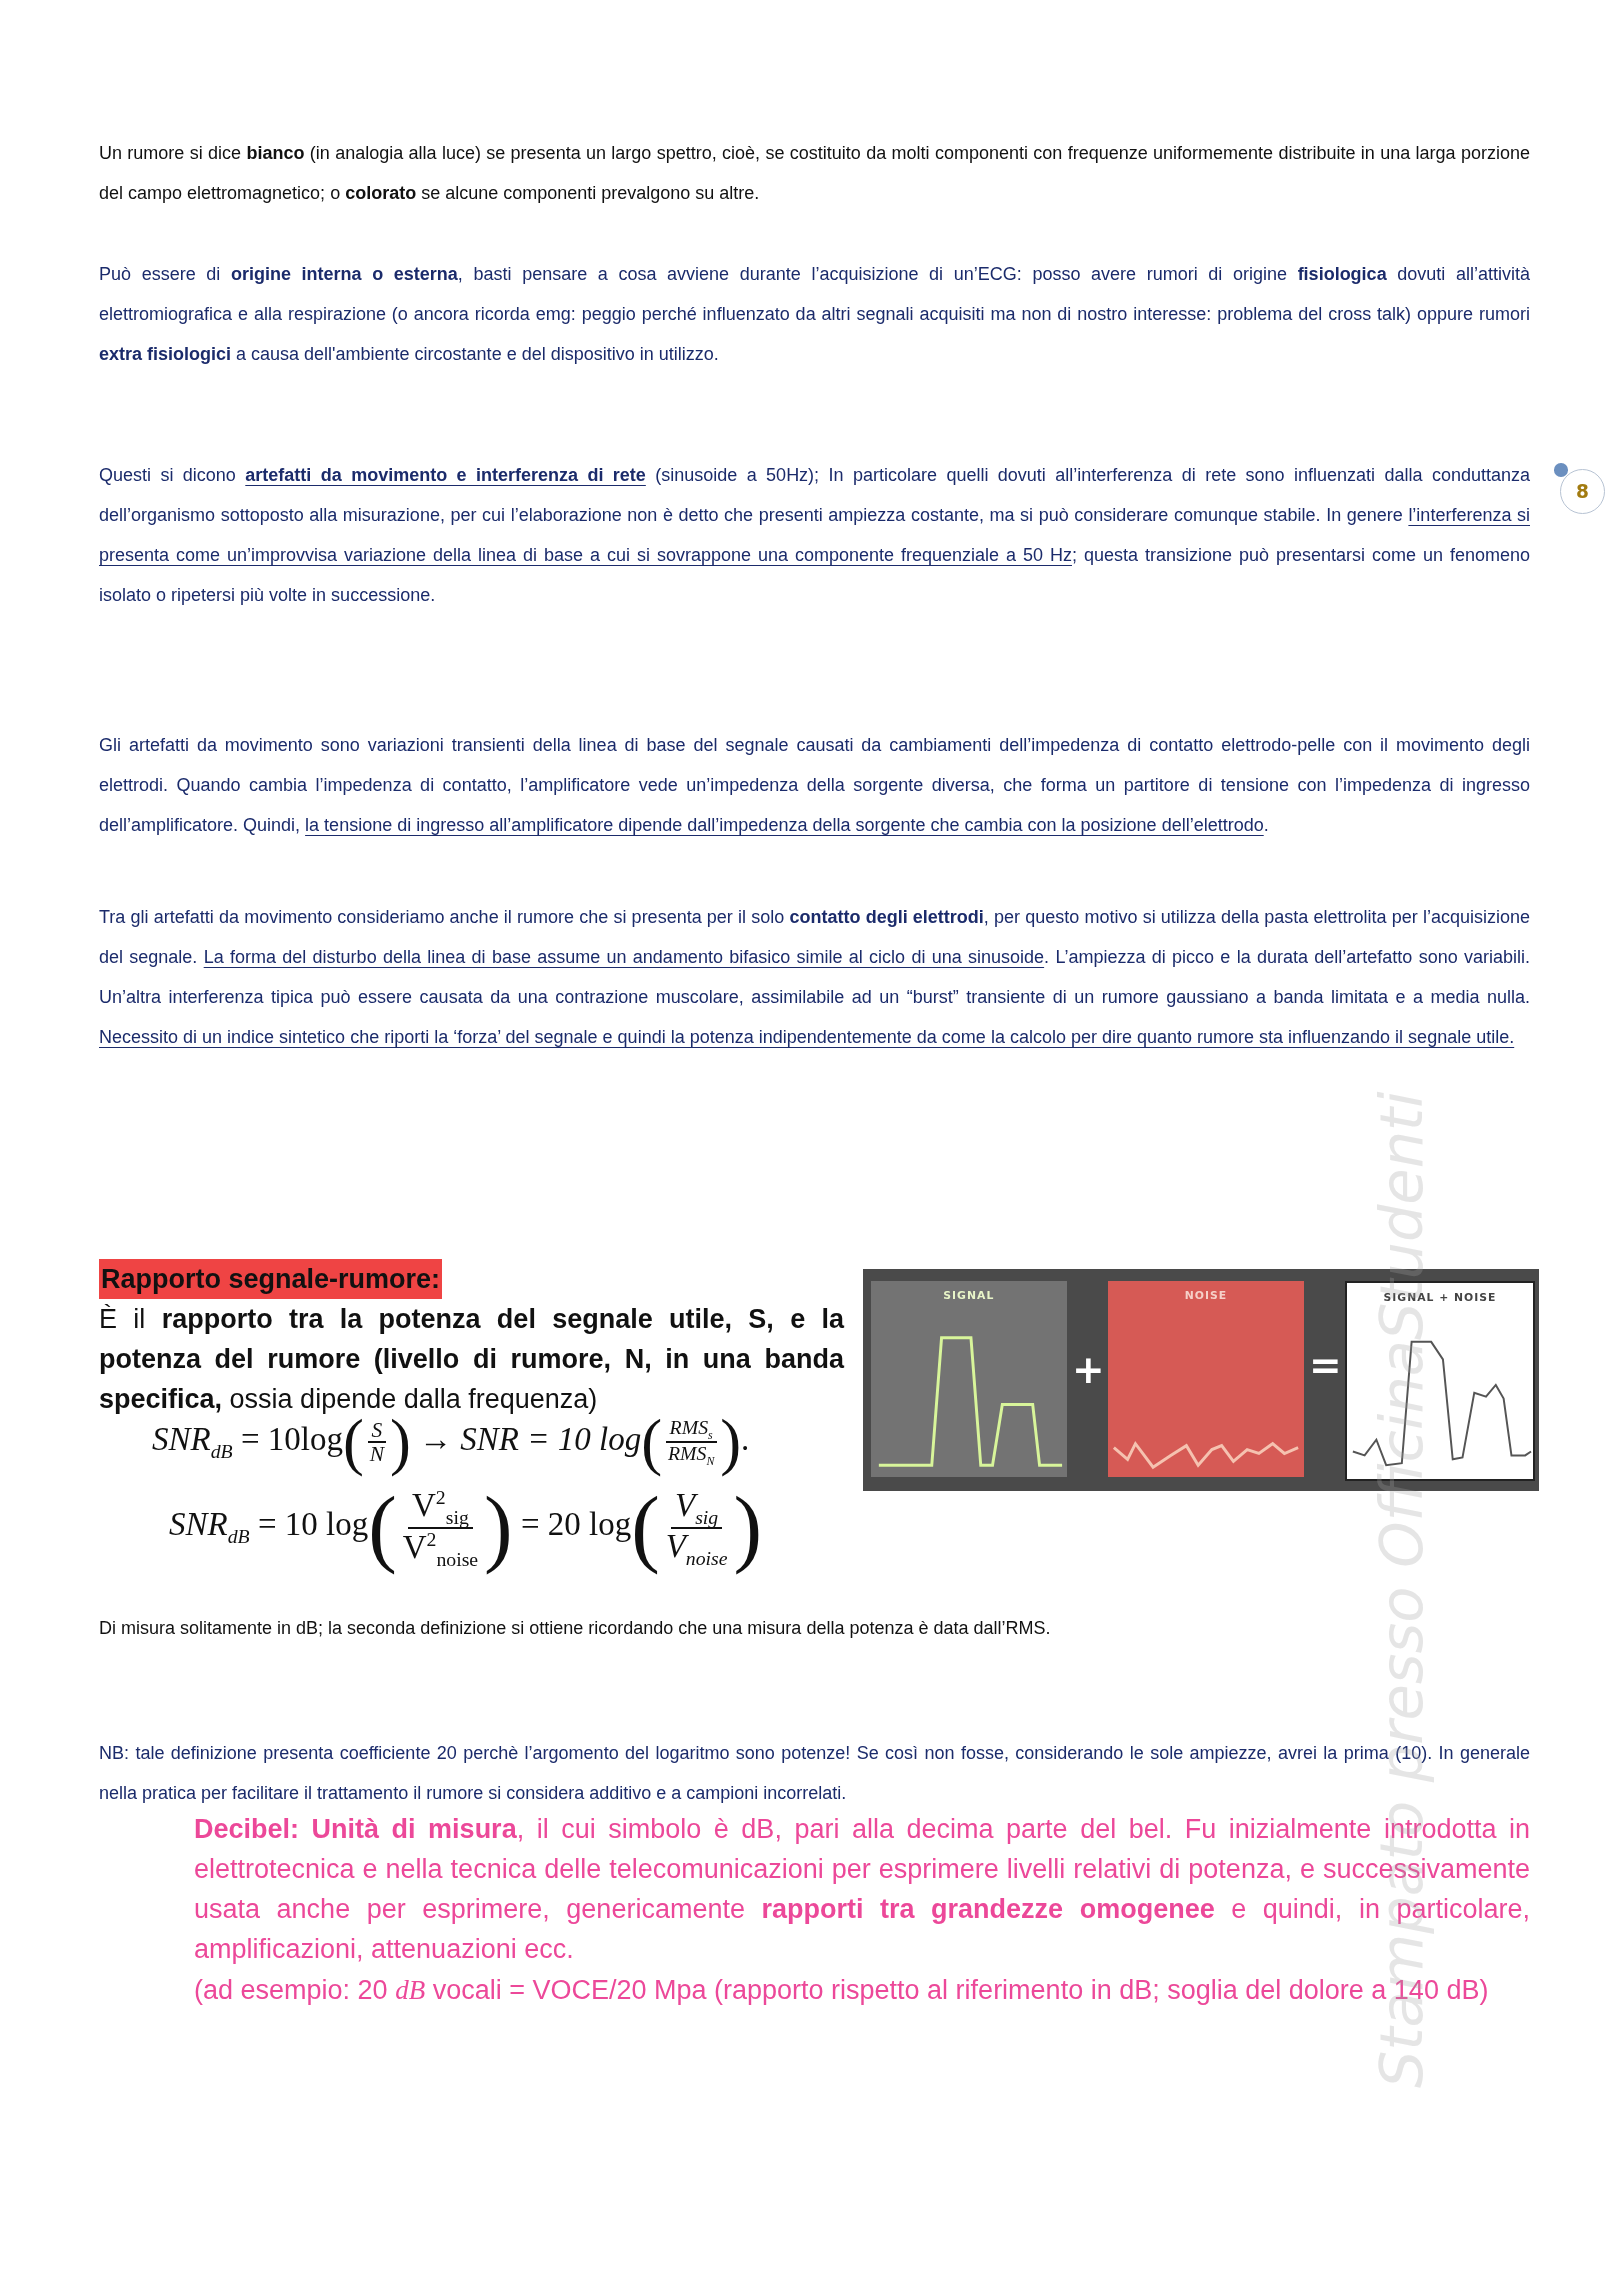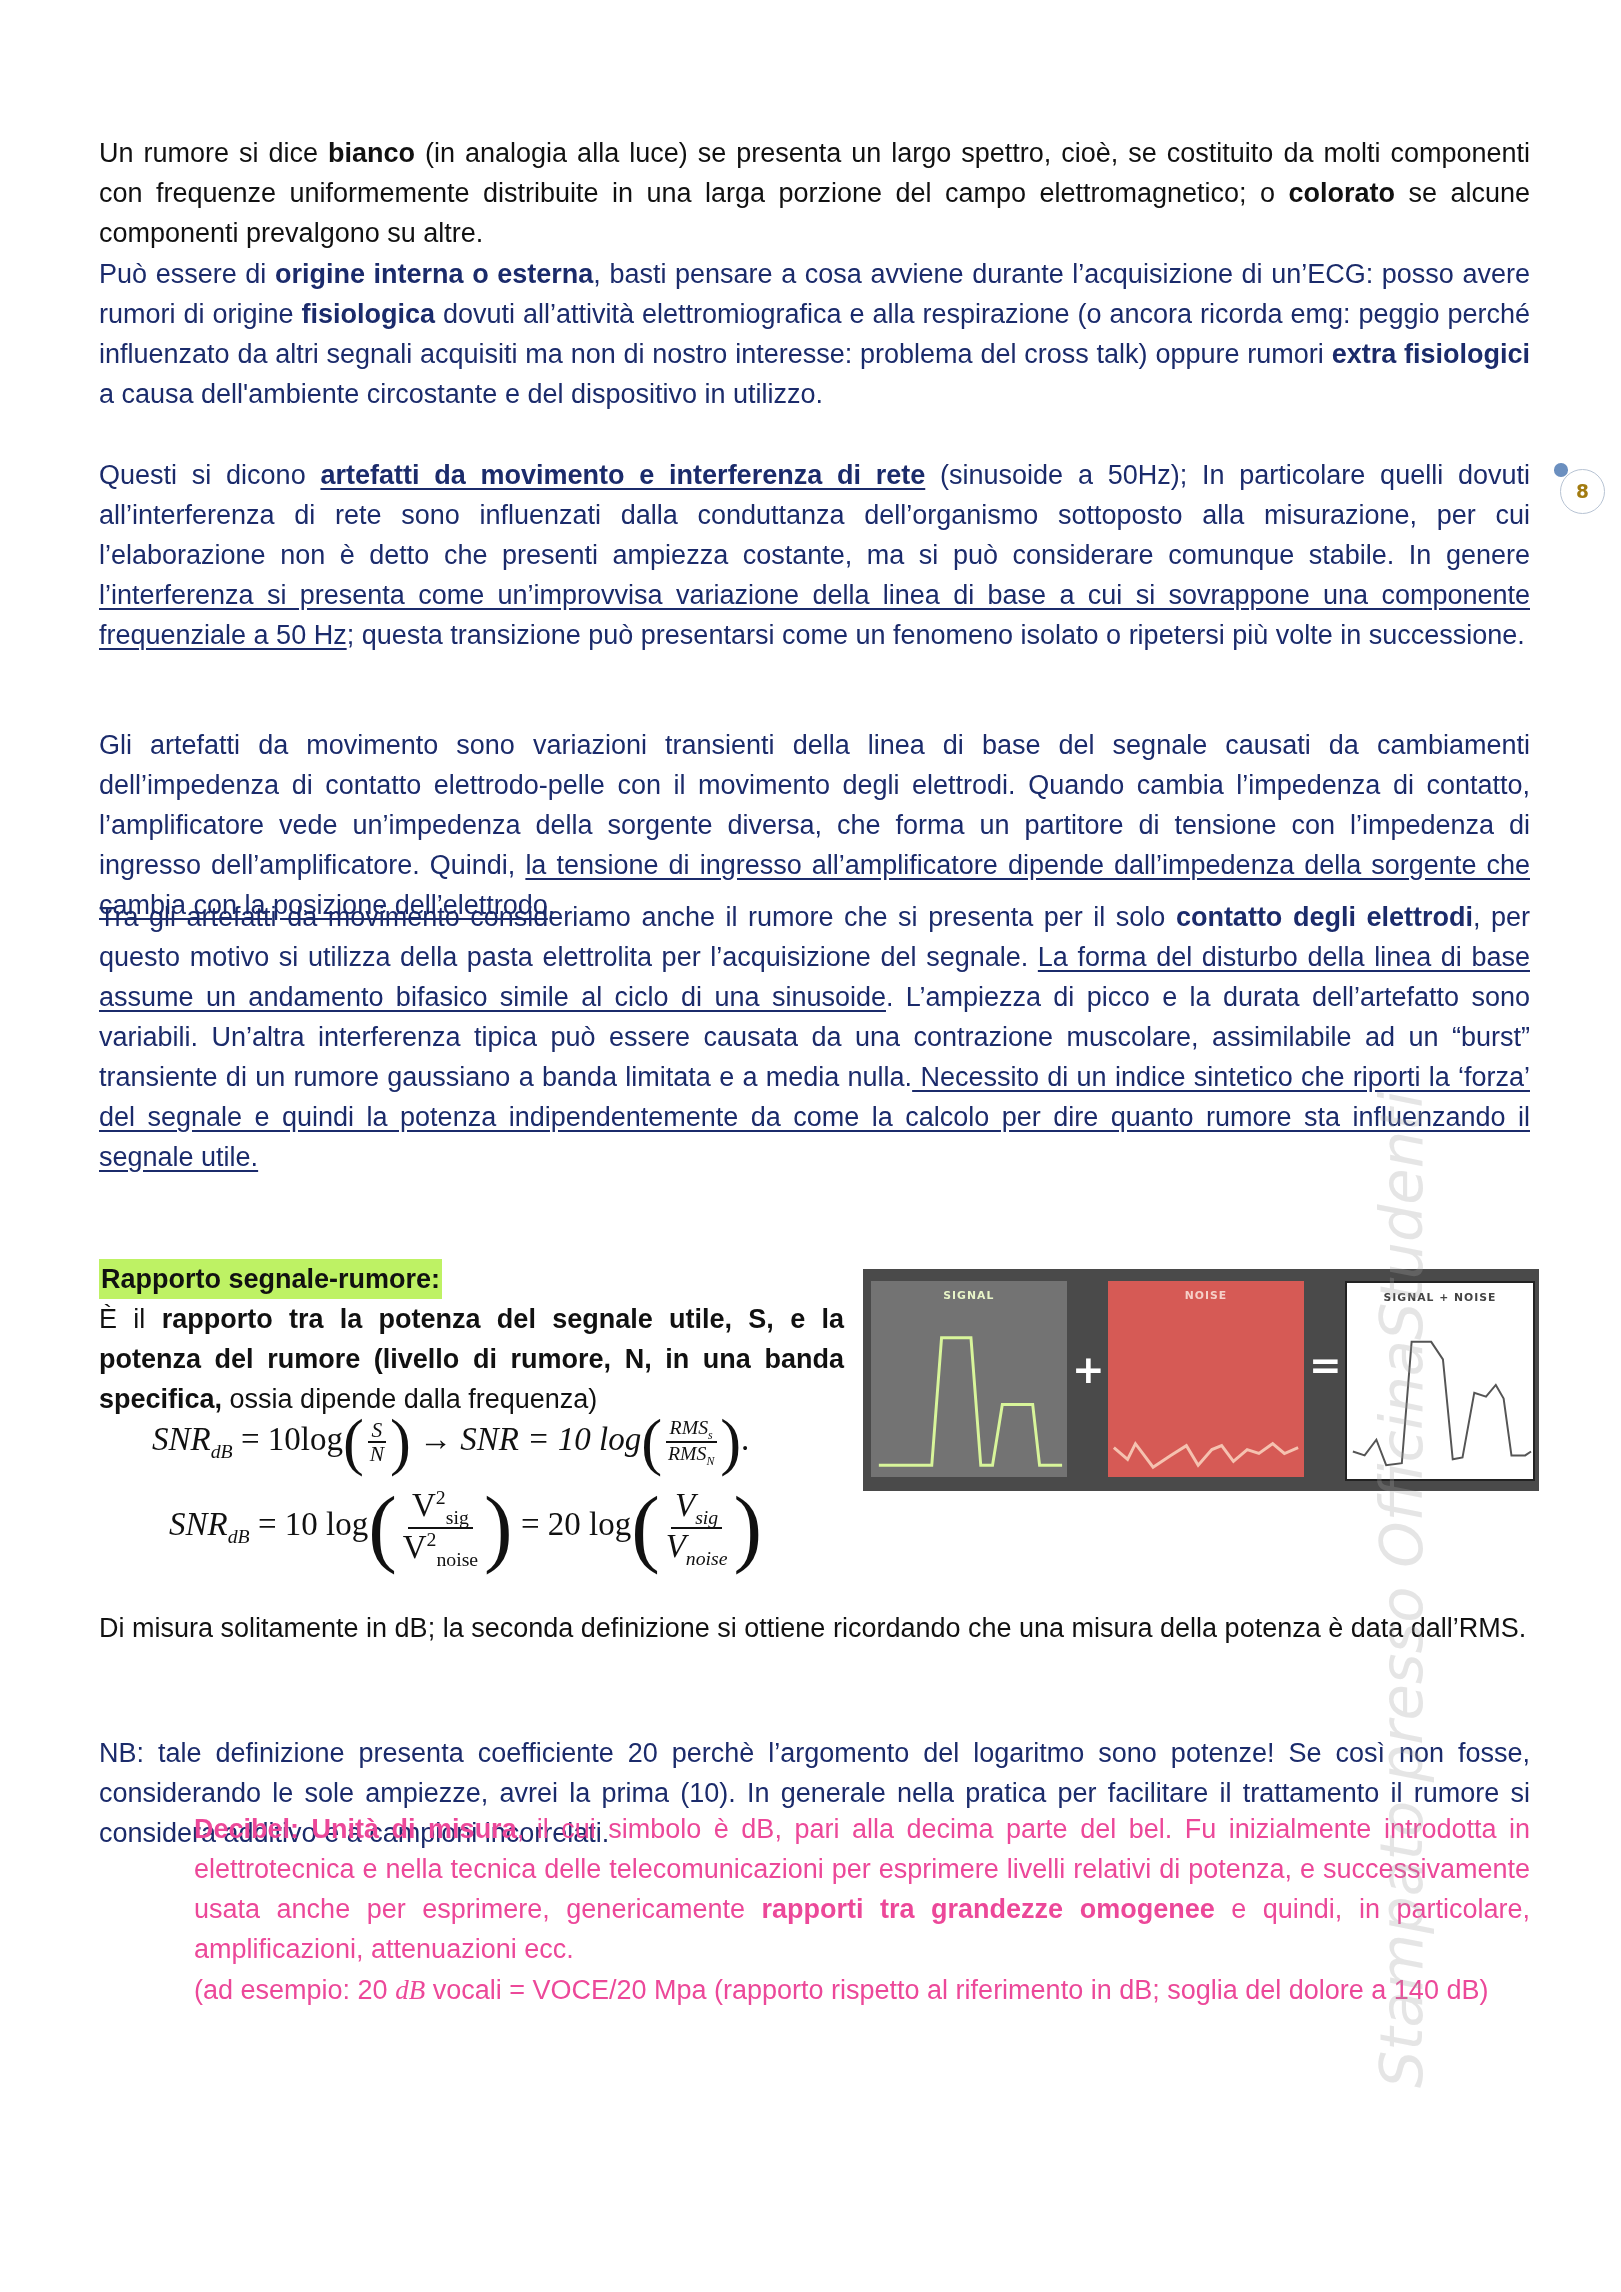--- a/index.html
+++ b/index.html
@@ -1,28 +1,28 @@
 <!DOCTYPE html>
 <html><head>
 <meta charset="utf-8">
 <style>
   html, body { margin:0; padding:0; background:#ffffff; }
   body { width:1621px; height:2293px; position:relative; overflow:hidden;
          font-family:"Liberation Sans", "DejaVu Sans", sans-serif; }
   .page { position:absolute; left:0; top:0; width:1621px; height:2293px; }
-  .text { position:absolute; left:99px; width:1431px; font-size:27px; line-height:40px;
+  .text { position:absolute; left:99px; width:1431px; font-size:18px; line-height:40px;
           text-align:justify; color:#111111; }
   .blk { color:#111111; }
   .blue { color:#1b2b6b; }
   b { font-weight:bold; }
   .u { text-decoration:underline; text-underline-offset:3.9px; }
   .i { }
   p { margin:0; }
 
-  .sec-head { display:inline-block; background:#bef264; font-weight:bold; color:#111; padding:0 2px; }
+  .sec-head { display:inline-block; background:#ef4444; font-weight:bold; color:#111; padding:0 2px; }
 
   .snr-left { position:absolute; left:99px; top:1259px; width:745px; font-size:27px; line-height:40px; color:#111; text-align:justify; }
   .formula { position:absolute; font-family:"Liberation Serif", "DejaVu Serif", serif; color:#111; font-size:33px; }
   .frac { display:inline-flex; flex-direction:column; align-items:center; vertical-align:middle; margin:0 2px; }
   .frac .num { border-bottom:2px solid #111; padding:0 3.9px; line-height:1.05; }
   .frac .den { padding:0 3.9px; line-height:1.05; }
   .paren { font-size:1.9em; vertical-align:middle; font-weight:200; line-height:1; }
   sub, sup { font-size:0.6em; }
 
   .figure { position:absolute; left:863px; top:1269px; width:676px; height:222px; background:#4a4a4a; }

